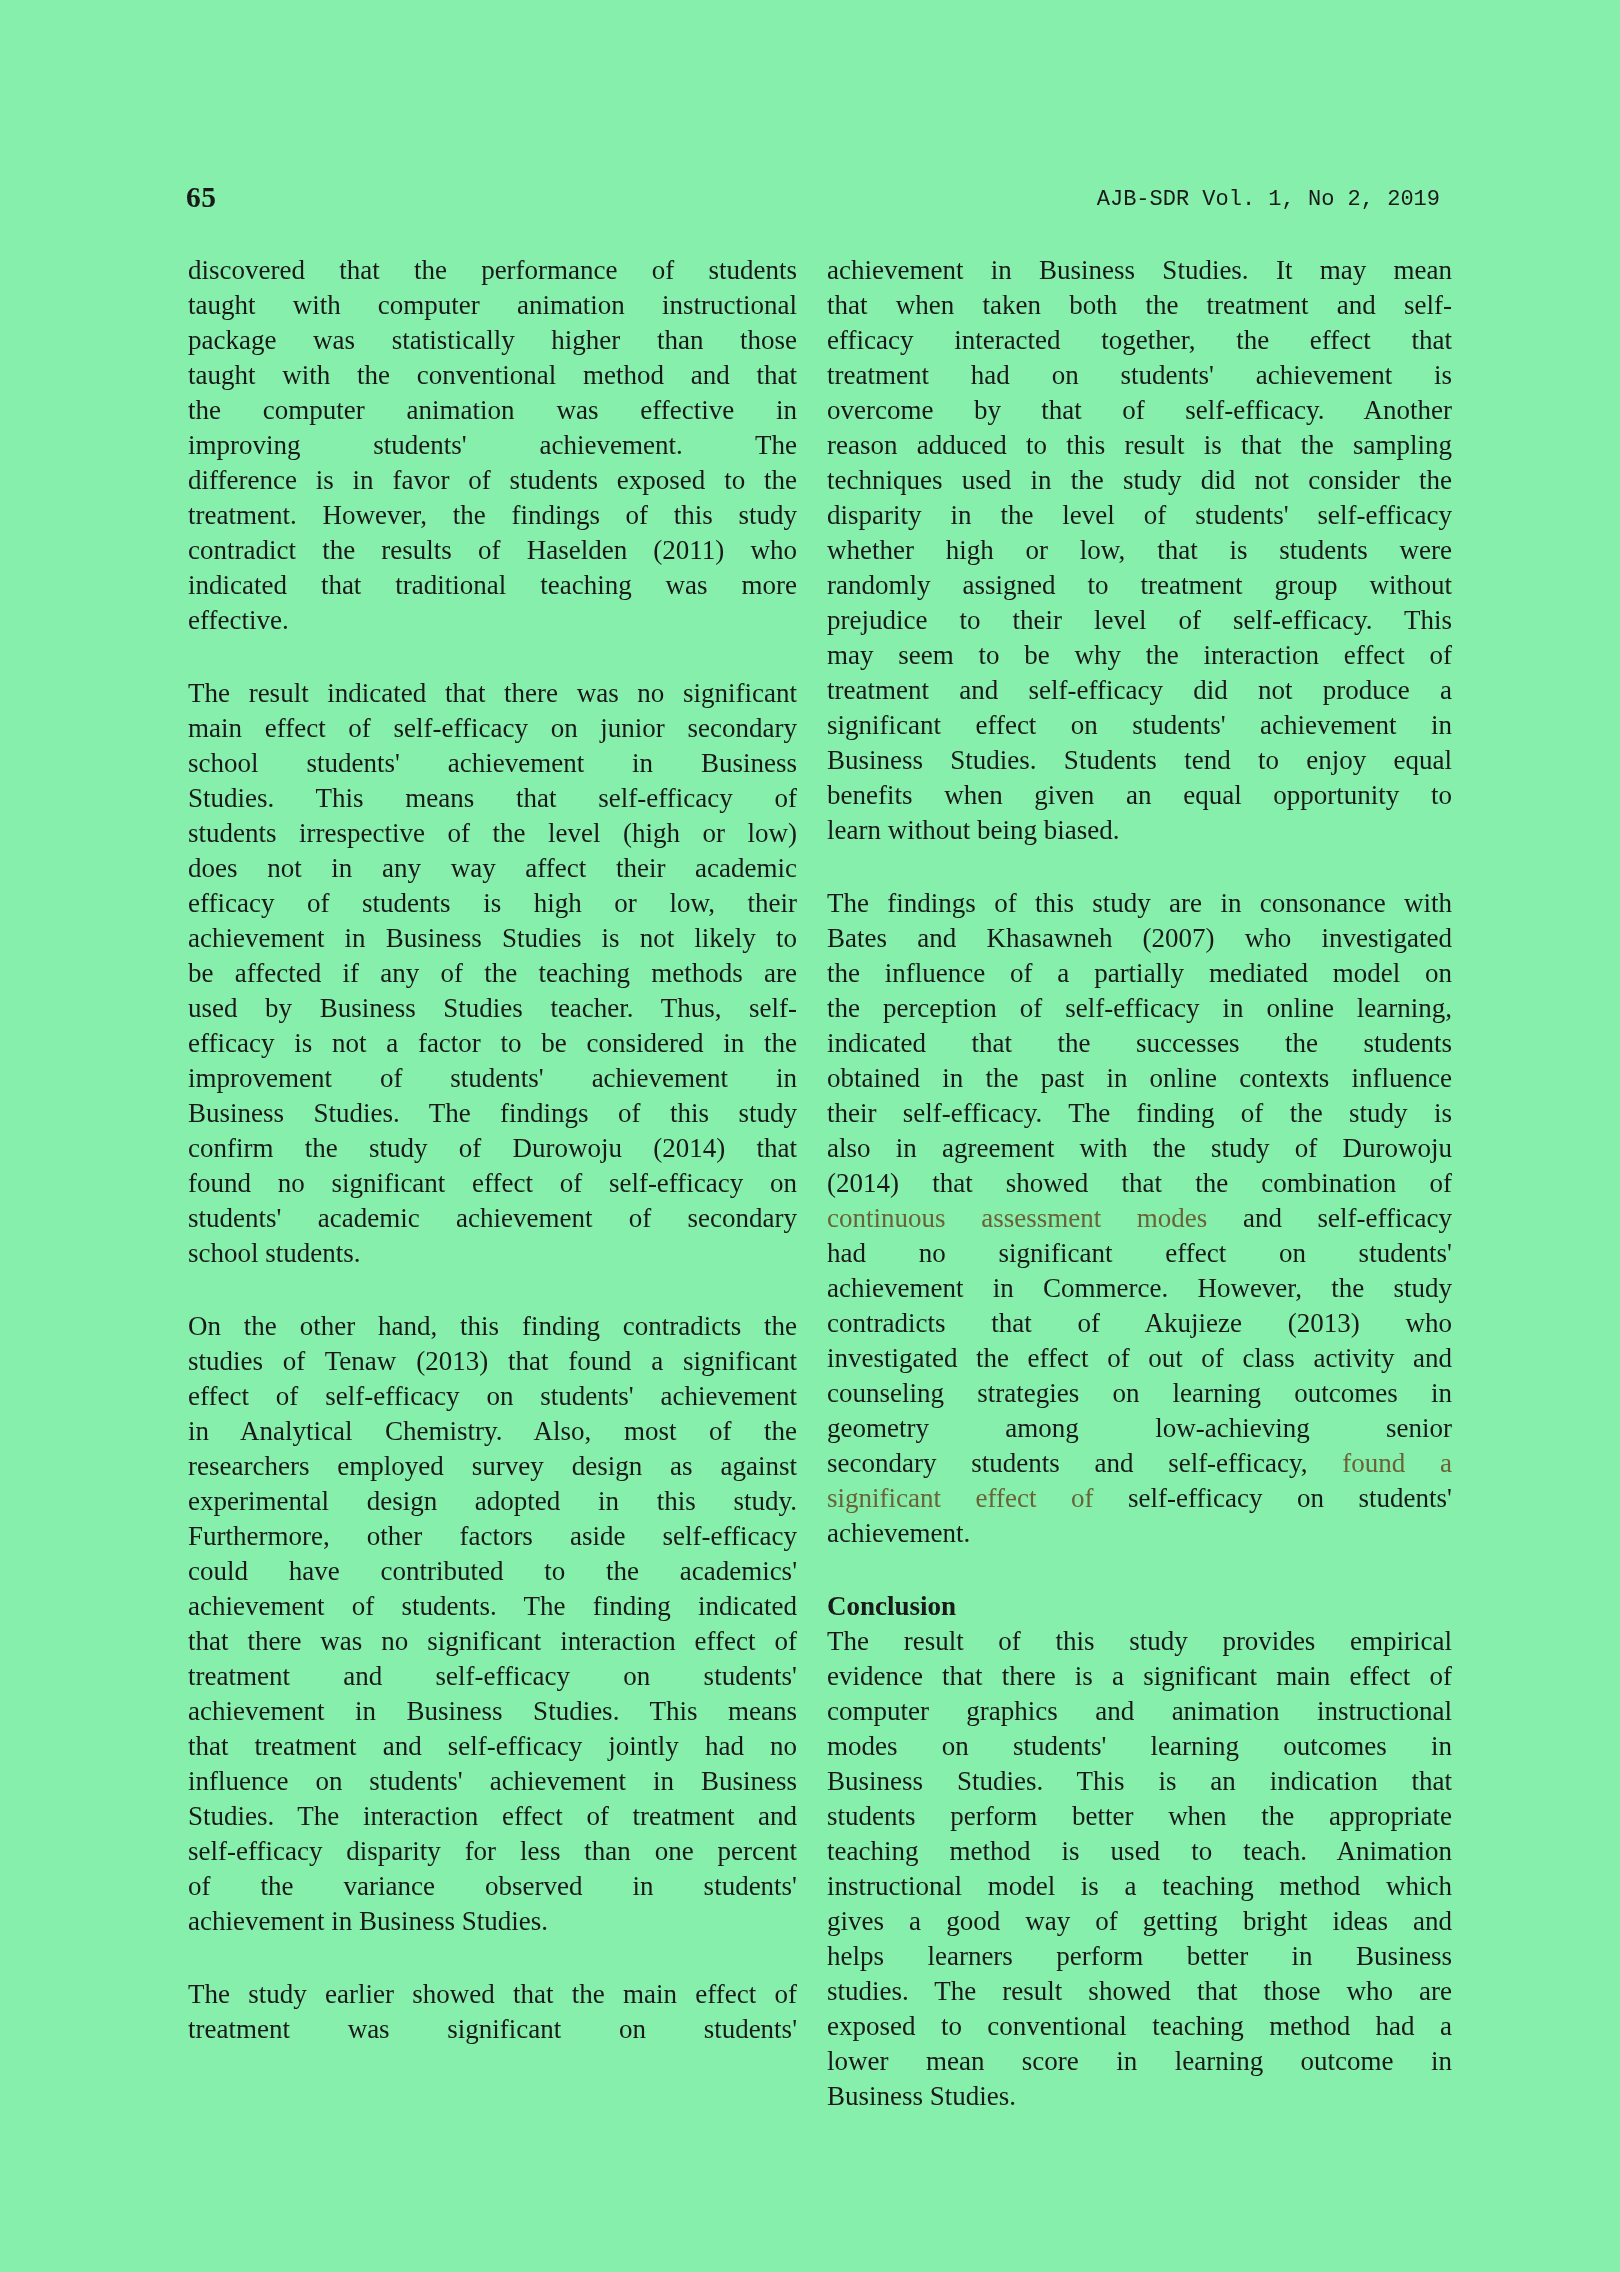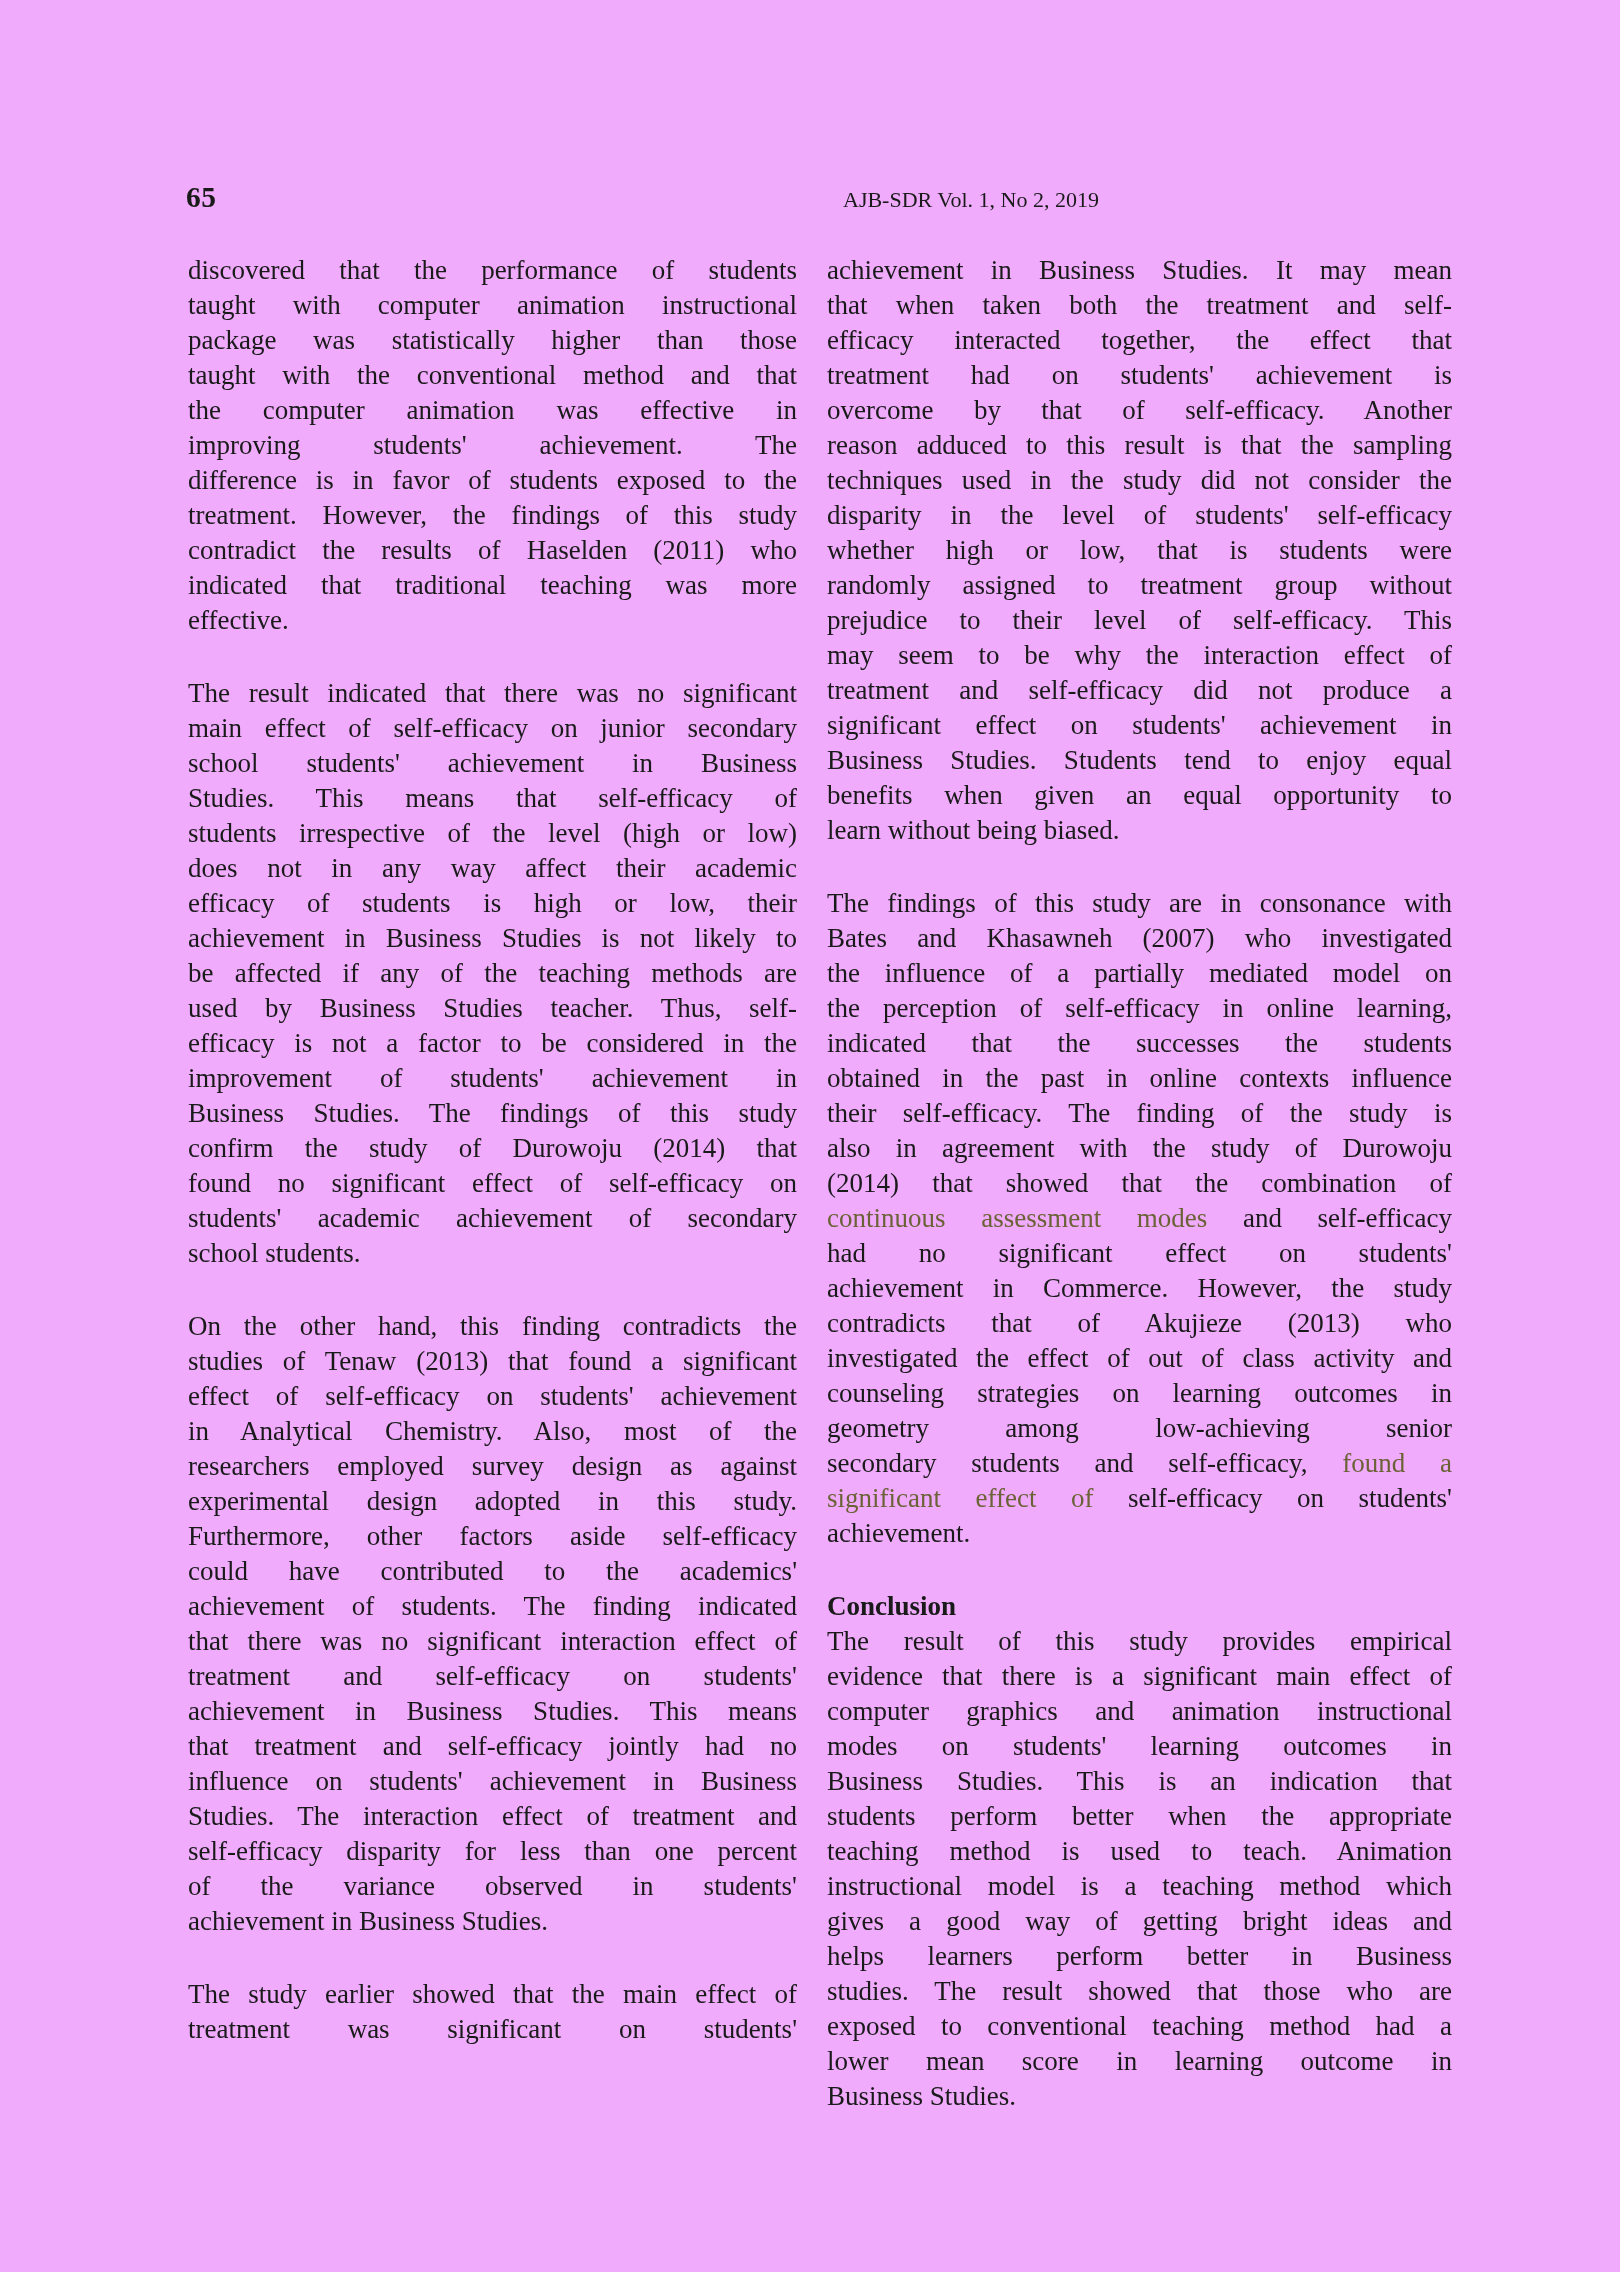--- a/index.html
+++ b/index.html
@@ -20,24 +20,26 @@
     position: absolute;
     left: 186px;
     top: 181px;
     font-size: 29.5px;
     font-weight: bold;
     letter-spacing: 0.5px;
   }
   .journal-header {
     position: absolute;
     top: 187px;
-    left: 843px;
+    left: 866px;
     width: 574px;
+    text-align: right;
     font-size: 22px;
     white-space: nowrap;
+    font-family: Liberation Mono, monospace;
   }
   .column {
     position: absolute;
     top: 253px;
     font-size: 27px;
     line-height: 35px;
     text-align: justify;
   }
   .column-left  { left: 188px; width: 609px; }
   .column-right { left: 827px; width: 625px; }
@@ -55,21 +57,21 @@
     text-align: justify;
     text-align-last: justify;
   }
   .line.last {
     text-align-last: left;
   }
 </style>
 </head>
 <body>
 
-<div class="page" style="color: rgb(26, 26, 26); background: #f0abfc;">
+<div class="page" style="color: rgb(26, 26, 26); background: #86efac;">
   <div class="page-number">65</div>
   <div class="journal-header">AJB-SDR Vol. 1, No 2, 2019</div>
   <div class="column column-left">
       <div class="para">
         <div class="line">discovered that the performance of students</div>
         <div class="line">taught with computer animation instructional</div>
         <div class="line">package was statistically higher than those</div>
         <div class="line">taught with the conventional method and that</div>
         <div class="line">the computer animation was effective in</div>
         <div class="line">improving students' achievement.  The</div>

